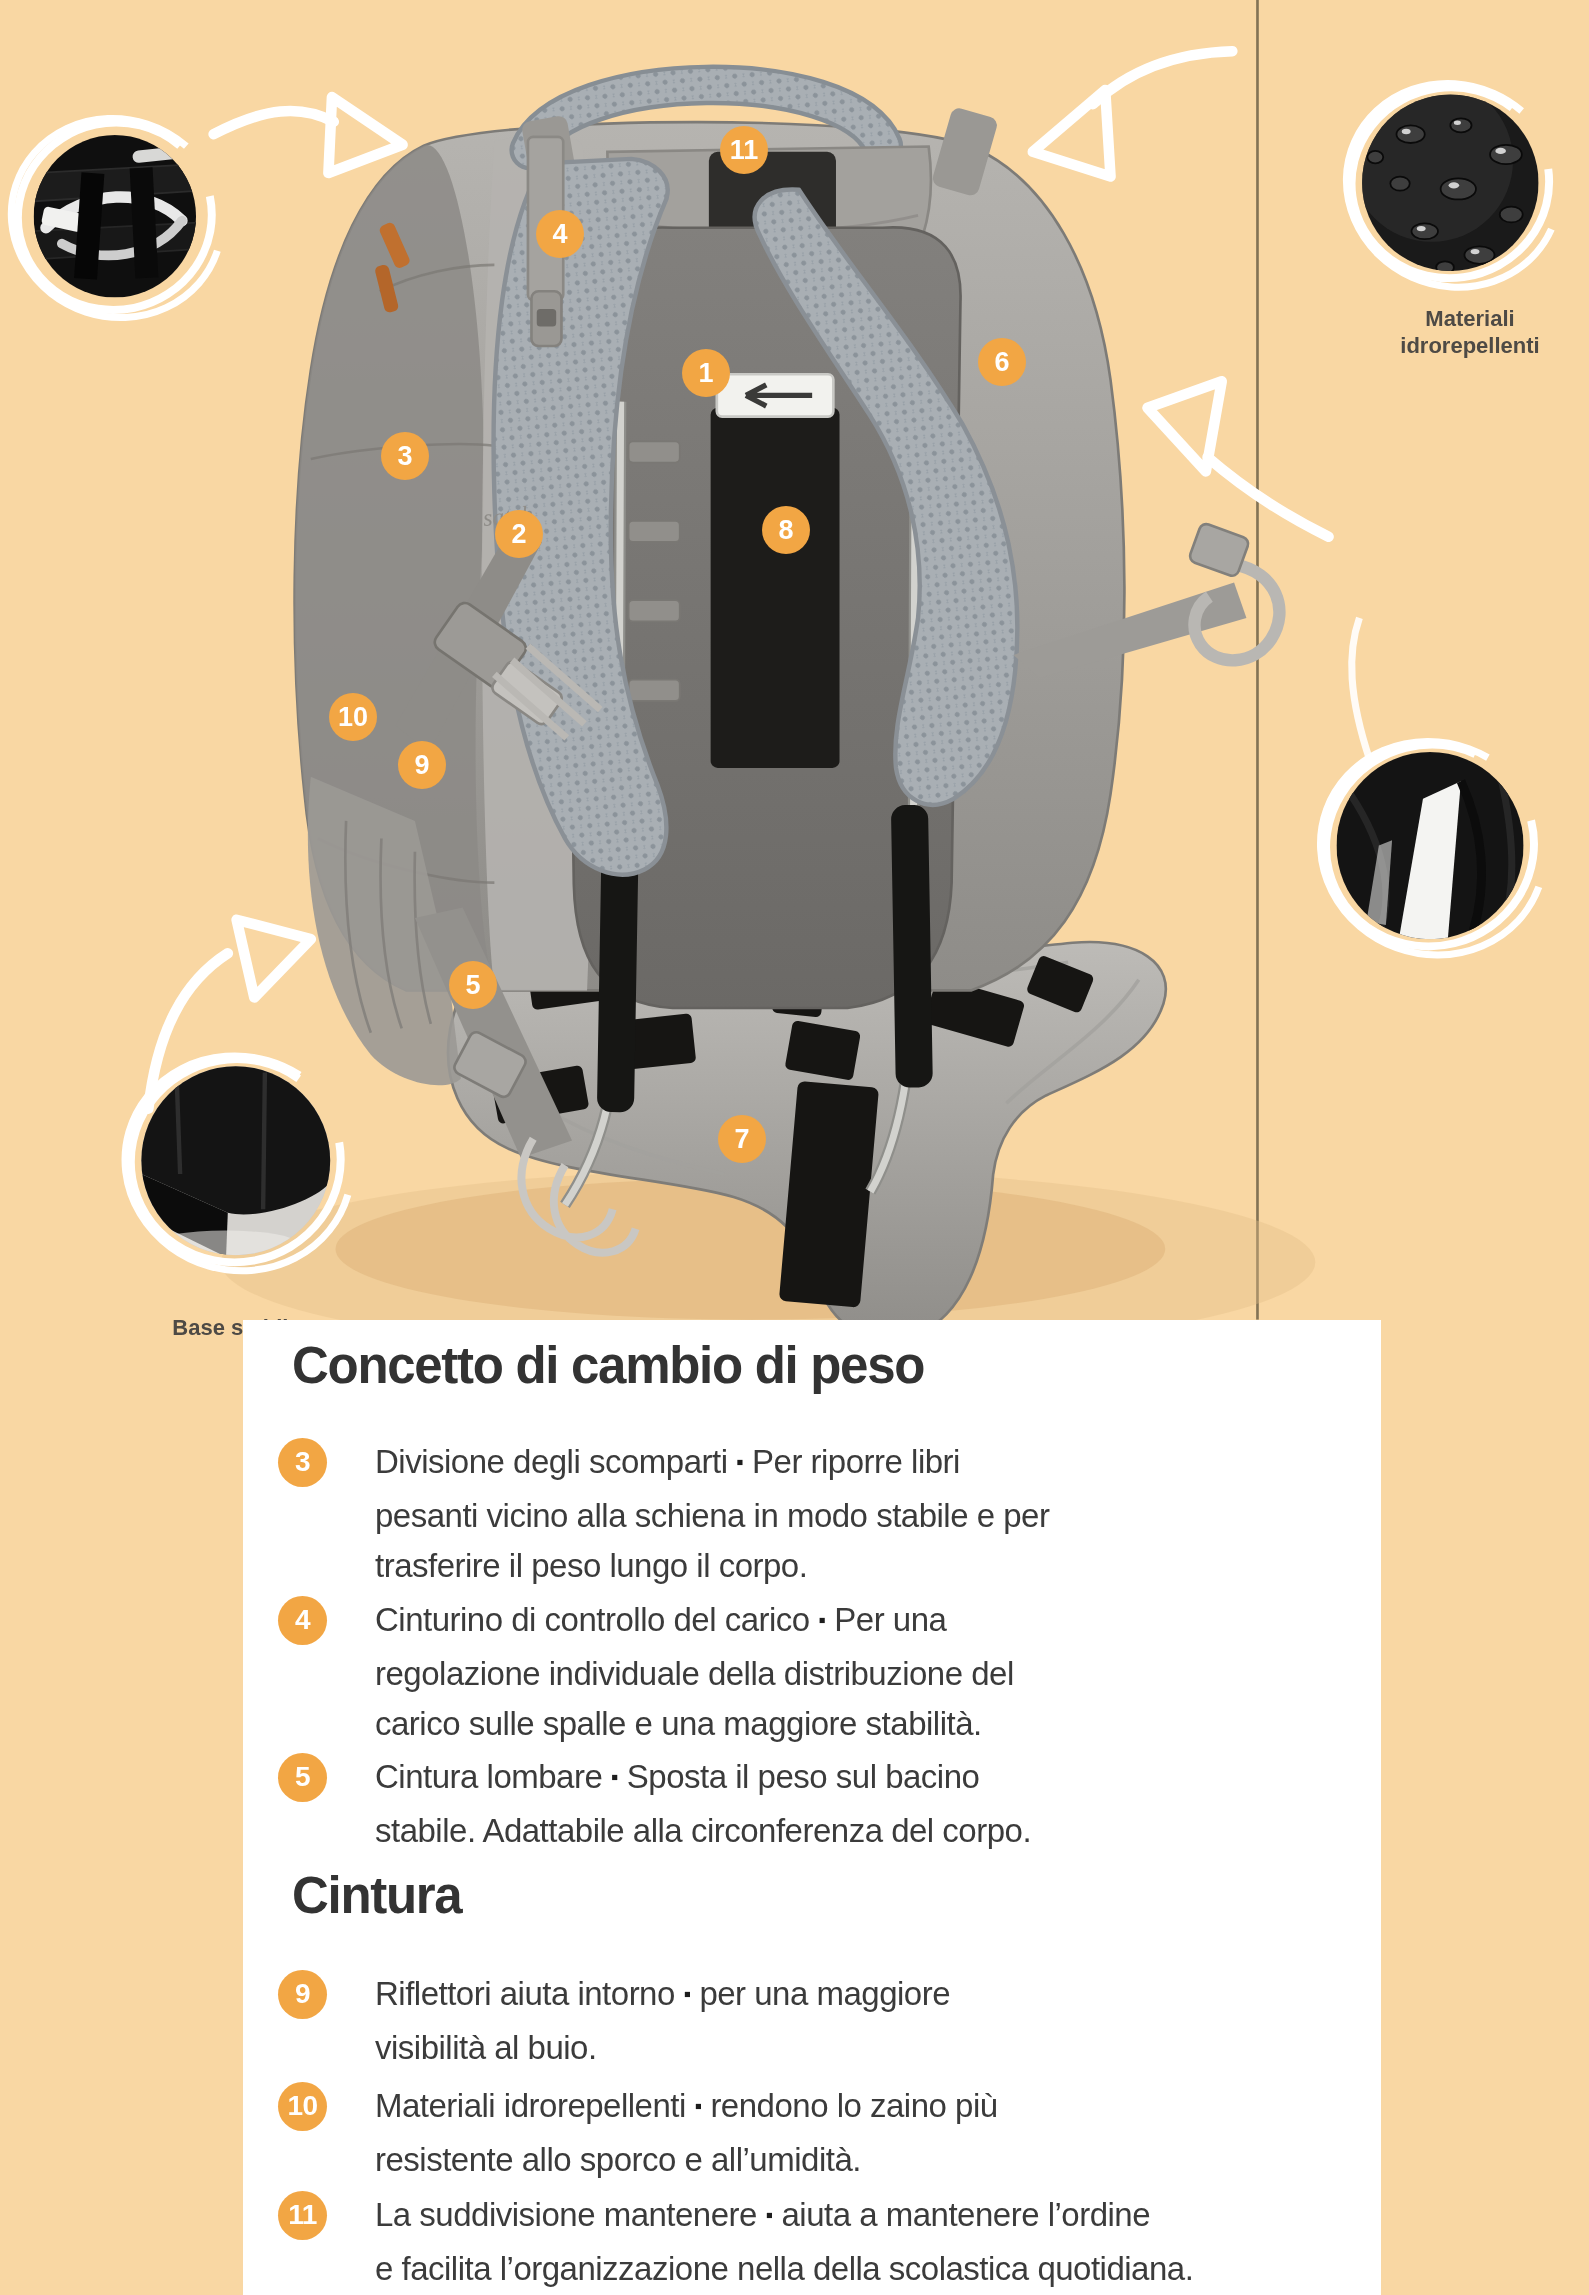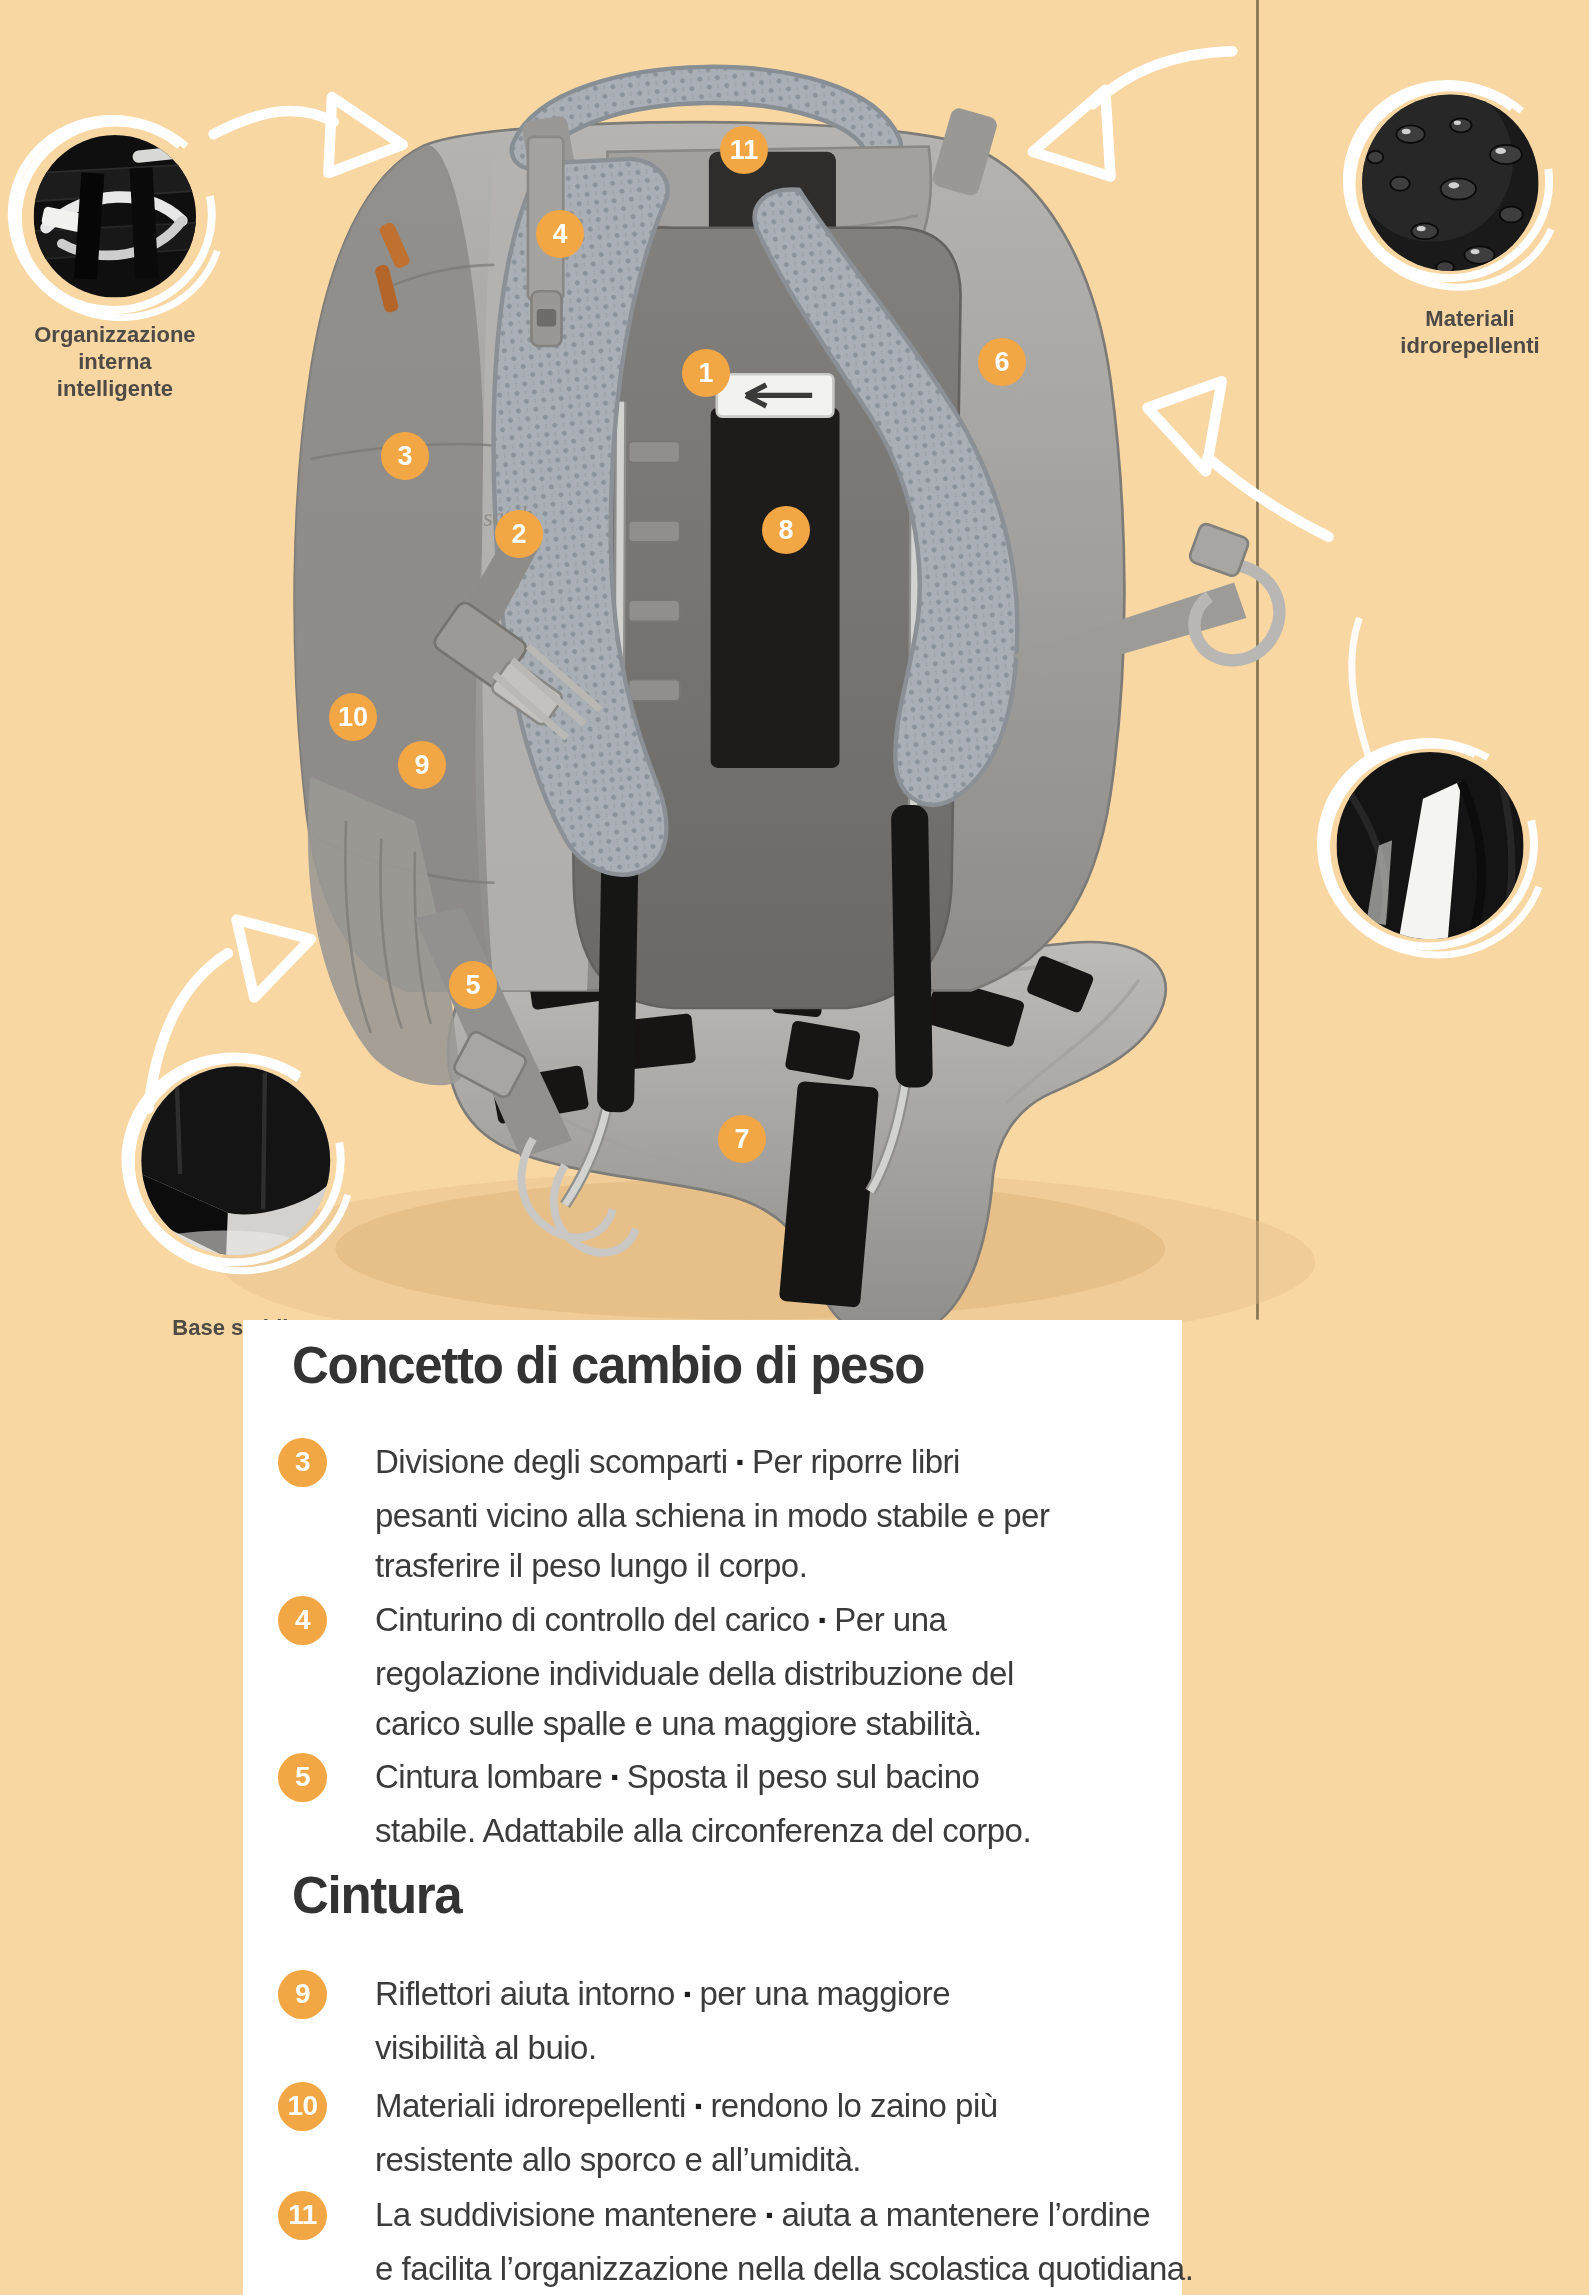--- a/index.html
+++ b/index.html
@@ -17,21 +17,21 @@
     font-size:27px;font-weight:bold;
   }
   
   .inset-label{
     position:absolute;z-index:2;text-align:center;
     font-weight:bold;color:#4E4A45;font-size:22px;line-height:27px;
   }
   .inset-label span{display:block;}
   
   .panel{
-    position:absolute;left:243px;top:1320px;width:939px;height:976px;
+    position:absolute;left:243px;top:1320px;width:1138px;height:976px;
     background:#ffffff;z-index:3;
   }
   .sec-heading{
     position:absolute;left:49px;margin:0;
     font-size:51px;font-weight:bold;color:#333333;letter-spacing:-1.3px;
     white-space:nowrap;
   }
   .feat{
     position:absolute;left:132px;width:993px;
     font-size:33px;line-height:50px;color:#3B3B3B;letter-spacing:-0.5px;
@@ -317,25 +317,20 @@
   <div class="pm" style="left:381px;top:432px;">3</div>
   <div class="pm" style="left:536px;top:210px;">4</div>
   <div class="pm" style="left:449px;top:961px;">5</div>
   <div class="pm" style="left:978px;top:338px;">6</div>
   <div class="pm" style="left:718px;top:1115px;">7</div>
   <div class="pm" style="left:762px;top:506px;">8</div>
   <div class="pm" style="left:398px;top:741px;">9</div>
   <div class="pm" style="left:329px;top:693px;">10</div>
   <div class="pm" style="left:720px;top:126px;">11</div>
 
-  <div class="inset-label" style="left:4.4px;top:321px;width:221px;">
-    <span>Organizzazione</span>
-    <span>interna</span>
-    <span>intelligente</span>
-  </div>
   <div class="inset-label" style="left:1333px;top:305px;width:274px;">
     <span>Materiali</span>
     <span>idrorepellenti</span>
   </div>
   <div class="inset-label" style="left:102px;top:1314px;width:269px;">
     <span>Base stabile</span>
   </div>
 
   <div class="panel">
 

